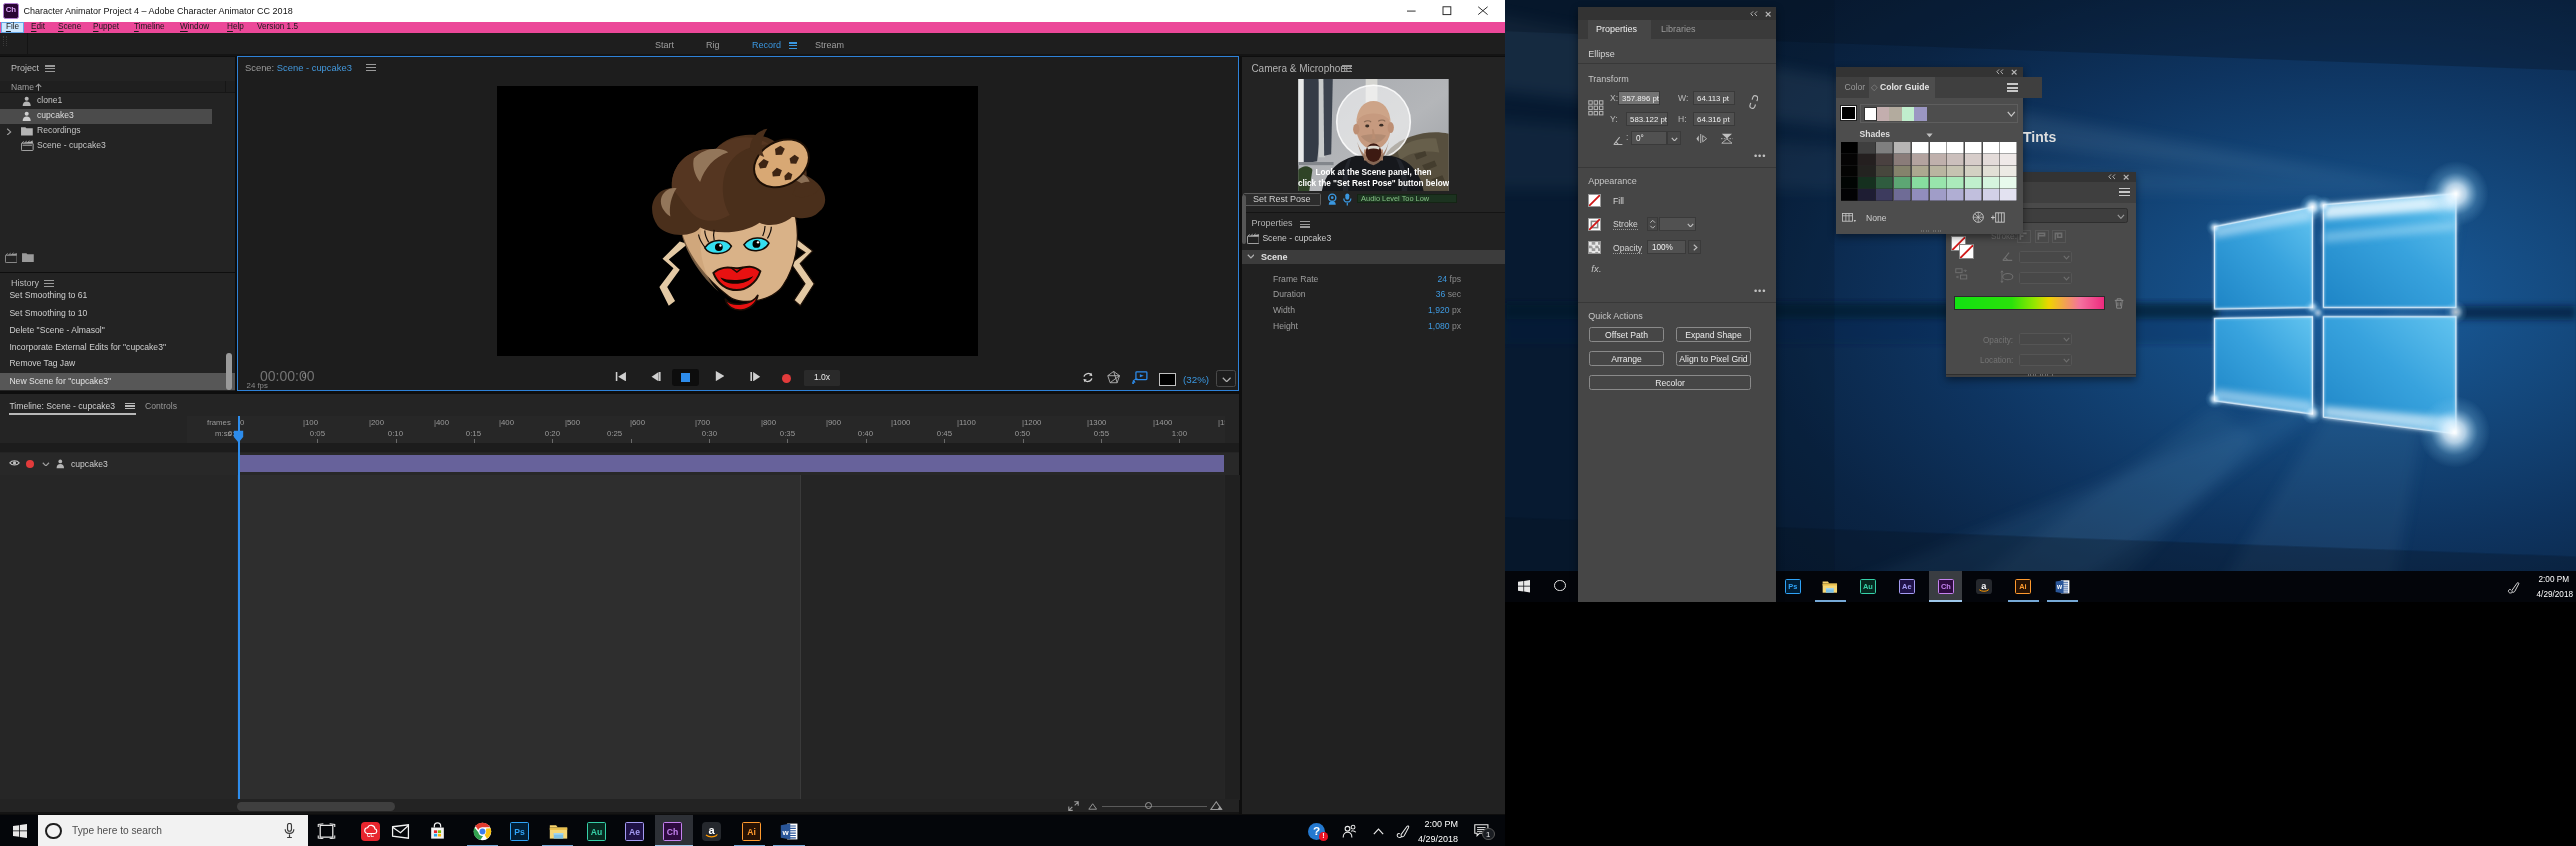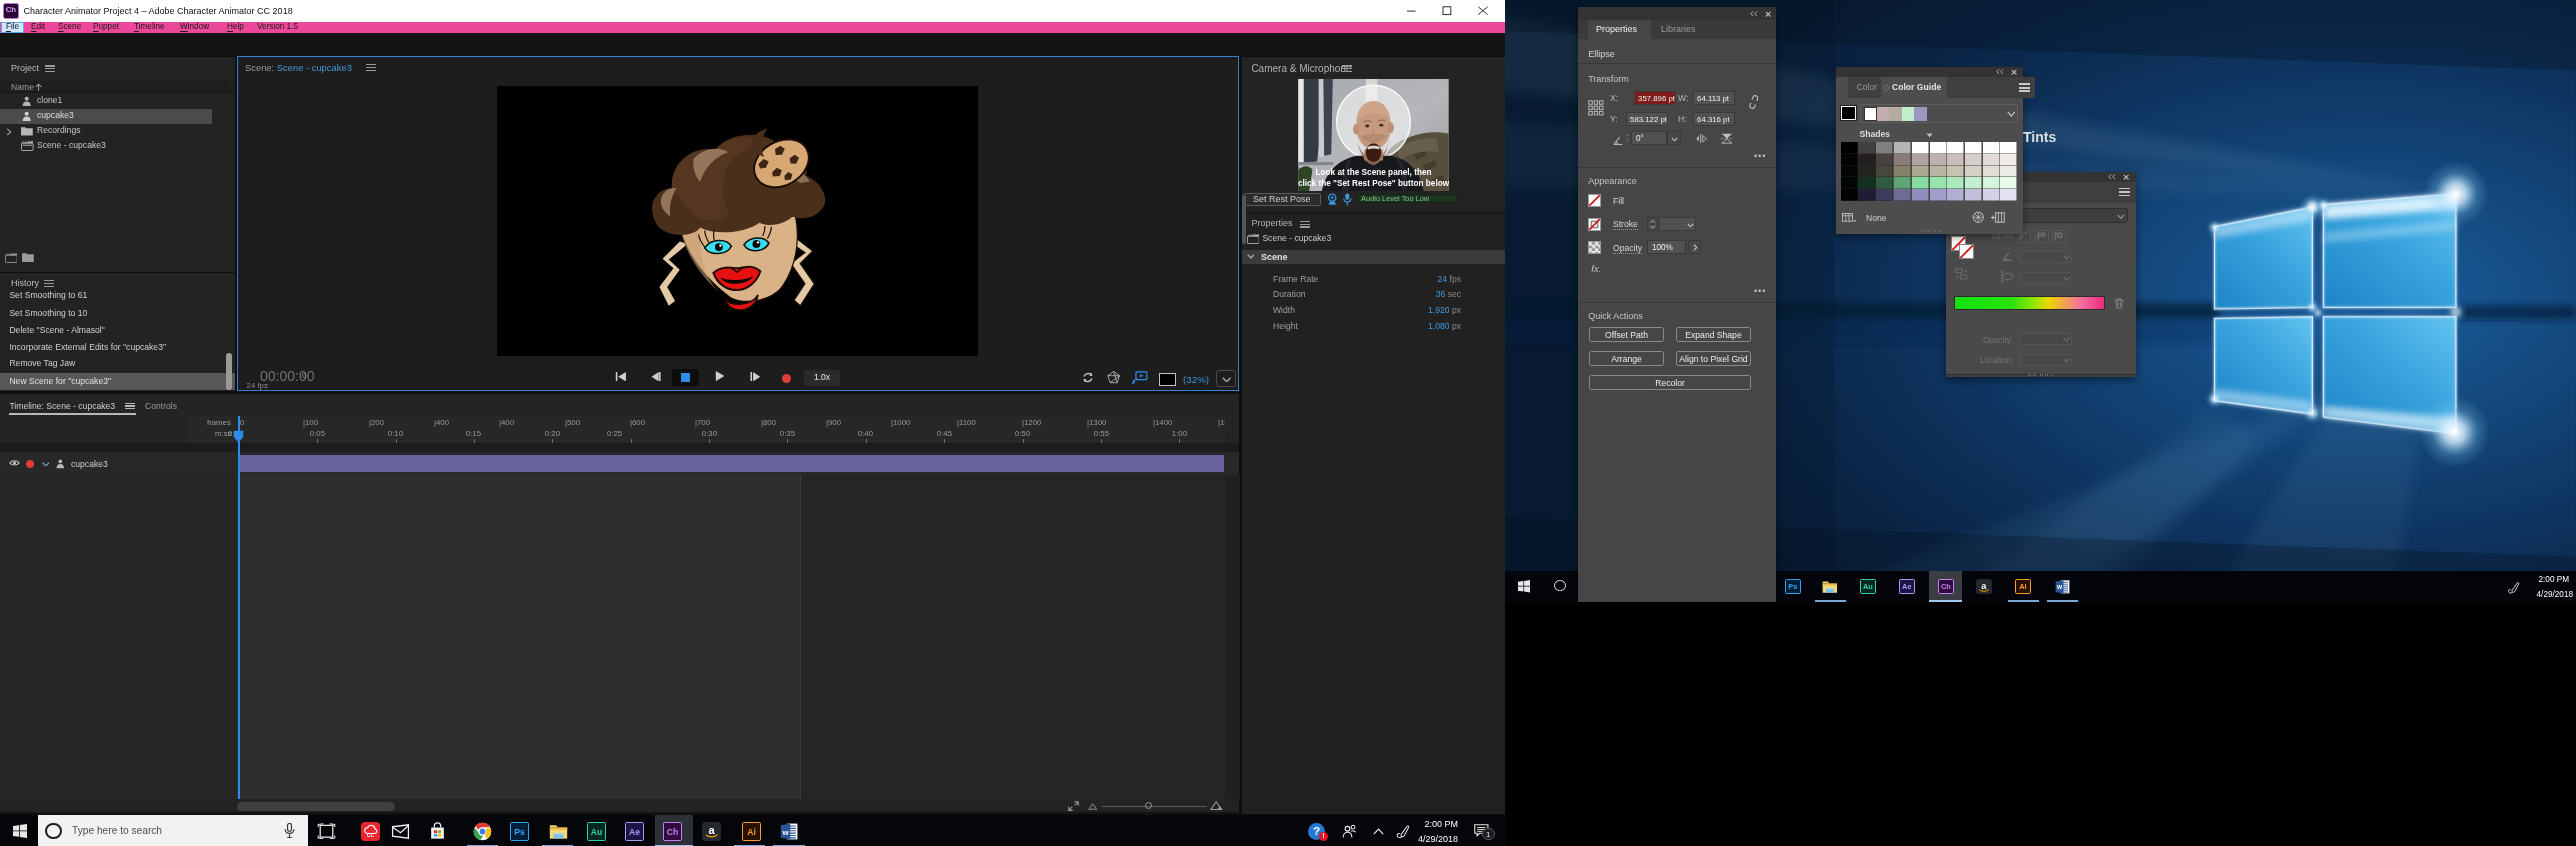--- a/index.html
+++ b/index.html
@@ -60,20 +60,33 @@
       <div class="mi" style="left:5.9px;"><u>F</u>ile</div>
       <div class="mi" style="left:31px;"><u>E</u>dit</div>
       <div class="mi" style="left:58px;"><u>S</u>cene</div>
       <div class="mi" style="left:93px;"><u>P</u>uppet</div>
       <div class="mi" style="left:134px;"><u>T</u>imeline</div>
       <div class="mi" style="left:180px;"><u>W</u>indow</div>
       <div class="mi" style="left:227px;"><u>H</u>elp</div>
       <div class="mi" style="left:257px;">Version 1.5</div>
     </div>
 
+    <div id="tabbar">
+      <div class="abs" style="left:3.1px;top:3.1px;width:3.9px;height:10.2px;border-left:1.6px dotted #3a3a3a;border-right:1.6px dotted #3a3a3a;"></div>
+      <div class="abs" style="left:27.4px;top:0;width:0.8px;height:21px;background:#141414;"></div>
+      <div class="abs" style="left:655px;top:7px;font-size:9px;color:#9e9e9e;">Start</div>
+      <div class="abs" style="left:706px;top:7px;font-size:9px;color:#9e9e9e;">Rig</div>
+      <div class="abs" style="left:752px;top:7px;font-size:9px;color:#3a97e0;">Record</div>
+      <div class="hamb" style="left:789px;top:9.4px;width:7.8px;">
+          <i style="background:#3a97e0"></i>
+          <i style="background:#3a97e0"></i>
+          <i style="background:#3a97e0"></i>
+        </div>
+      <div class="abs" style="left:815px;top:7px;font-size:9px;color:#9e9e9e;">Stream</div>
+    </div>
 
     <div id="workarea">
 
       <div id="proj">
         <div class="phead">Project</div>
         <div class="hamb" style="left:45px;top:8.6px;">
             <i></i>
             <i></i>
             <i></i>
           </div>
@@ -724,21 +737,21 @@
 
     <div id="cguide" class="abs" style="z-index:3;left:331px;top:67px;width:187px;height:167px;background:#4d4d4d;box-shadow:0 3.1px 7.8px rgba(0,0,0,0.45);">
       <div class="abs" style="left:0;top:0;width:187px;height:10.2px;background:#333333;">
         <svg class="abs" style="left:160px;top:2.4px;" width="7.8" height="5.5" viewBox="0 0 10 7">
             <path d="M4 0.5 L1 3.5 L4 6.5 M9 0.5 L6 3.5 L9 6.5" stroke="#b8b8b8" stroke-width="1.2" fill="none"></path>
           </svg>
         <svg class="abs" style="left:175px;top:2.4px;" width="6.3" height="6.3" viewBox="0 0 8 8">
             <path d="M1 1 L7 7 M7 1 L1 7" stroke="#b8b8b8" stroke-width="1.4"></path>
           </svg>
       </div>
-      <div class="abs" style="left:12px;top:10.2px;width:187px;height:20.4px;background:#3f3f3f;">
+      <div class="abs" style="left:0;top:10.2px;width:206px;height:20.4px;background:#3f3f3f;">
         <span class="abs" style="left:8.6px;top:4.7px;font-size:8.6px;color:#9a9a9a;">Color</span>
         <div class="abs" style="left:33px;top:0;width:66px;height:20.4px;background:#4d4d4d;"></div>
         <span class="abs" style="left:35px;top:4.7px;font-size:8.6px;color:#8e8e8e;">◇</span>
         <span class="abs" style="left:44px;top:4.7px;font-size:8.6px;color:#e4e4e4;font-weight:bold;">Color Guide</span>
         <div class="hamb" style="left:171px;top:6.3px;width:11px;">
             <i style="background:#c8c8c8;height:1.6px;margin-bottom:1.9px;"></i>
             <i style="background:#c8c8c8;height:1.6px;margin-bottom:1.9px;"></i>
             <i style="background:#c8c8c8;height:1.6px;margin-bottom:1.9px;"></i>
           </div>
       </div>
@@ -853,21 +866,21 @@
             <rect x="14.6" y="1" width="4.4" height="4.4"></rect>
           <rect x="1" y="7.8" width="4.4" height="4.4"></rect>
             <rect x="7.8" y="7.8" width="4.4" height="4.4"></rect>
             <rect x="14.6" y="7.8" width="4.4" height="4.4"></rect>
           <rect x="1" y="14.6" width="4.4" height="4.4"></rect>
             <rect x="7.8" y="14.6" width="4.4" height="4.4"></rect>
             <rect x="14.6" y="14.6" width="4.4" height="4.4"></rect>
         </g>
       </svg>
       <div class="abs" style="left:32px;top:86px;font-size:8.6px;color:#b8b8b8;">X:</div>
-      <div class="abs" style="left:56px;top:84px;width:42px;height:14px;background:#7f1d1d;border:0.8px solid #3a3a3a;font-size:7.8px;color:#f0f0f0;padding:2px 0 0 3.1px;white-space:nowrap;overflow:hidden;">357.896 pt</div>
+      <div class="abs" style="left:40px;top:84px;width:42px;height:14px;background:#737373;border:0.8px solid #3a3a3a;font-size:7.8px;color:#f0f0f0;padding:2px 0 0 3.1px;white-space:nowrap;overflow:hidden;">357.896 pt</div>
       <div class="abs" style="left:100px;top:86px;font-size:8.6px;color:#b8b8b8;">W:</div>
       <div class="abs" style="left:115px;top:84px;width:42px;height:14px;background:#515151;border:0.8px solid #3a3a3a;font-size:7.8px;color:#f0f0f0;padding:2px 0 0 3.1px;white-space:nowrap;overflow:hidden;">64.113 pt</div>
       <div class="abs" style="left:32px;top:107px;font-size:8.6px;color:#b8b8b8;">Y:</div>
       <div class="abs" style="left:48px;top:105px;width:42px;height:14px;background:#515151;border:0.8px solid #3a3a3a;font-size:7.8px;color:#f0f0f0;padding:2px 0 0 3.1px;white-space:nowrap;overflow:hidden;">583.122 pt</div>
       <div class="abs" style="left:100px;top:107px;font-size:8.6px;color:#b8b8b8;">H:</div>
       <div class="abs" style="left:115px;top:105px;width:42px;height:14px;background:#515151;border:0.8px solid #3a3a3a;font-size:7.8px;color:#f0f0f0;padding:2px 0 0 3.1px;white-space:nowrap;overflow:hidden;">64.316 pt</div>
       <svg class="abs" style="left:169px;top:88px;" width="11" height="14" viewBox="0 0 14 18">
           <path d="M7 7 L7 4 A 3.2 3.2 0 0 1 13.4 4 L13.4 7" fill="none" stroke="#c0c0c0" stroke-width="1.5" transform="rotate(18 10 5)"></path>
           <path d="M4 11 L4 14 A 3.2 3.2 0 0 0 10.4 14 L10.4 11" fill="none" stroke="#c0c0c0" stroke-width="1.5" transform="rotate(18 7 13)"></path>
         </svg>

